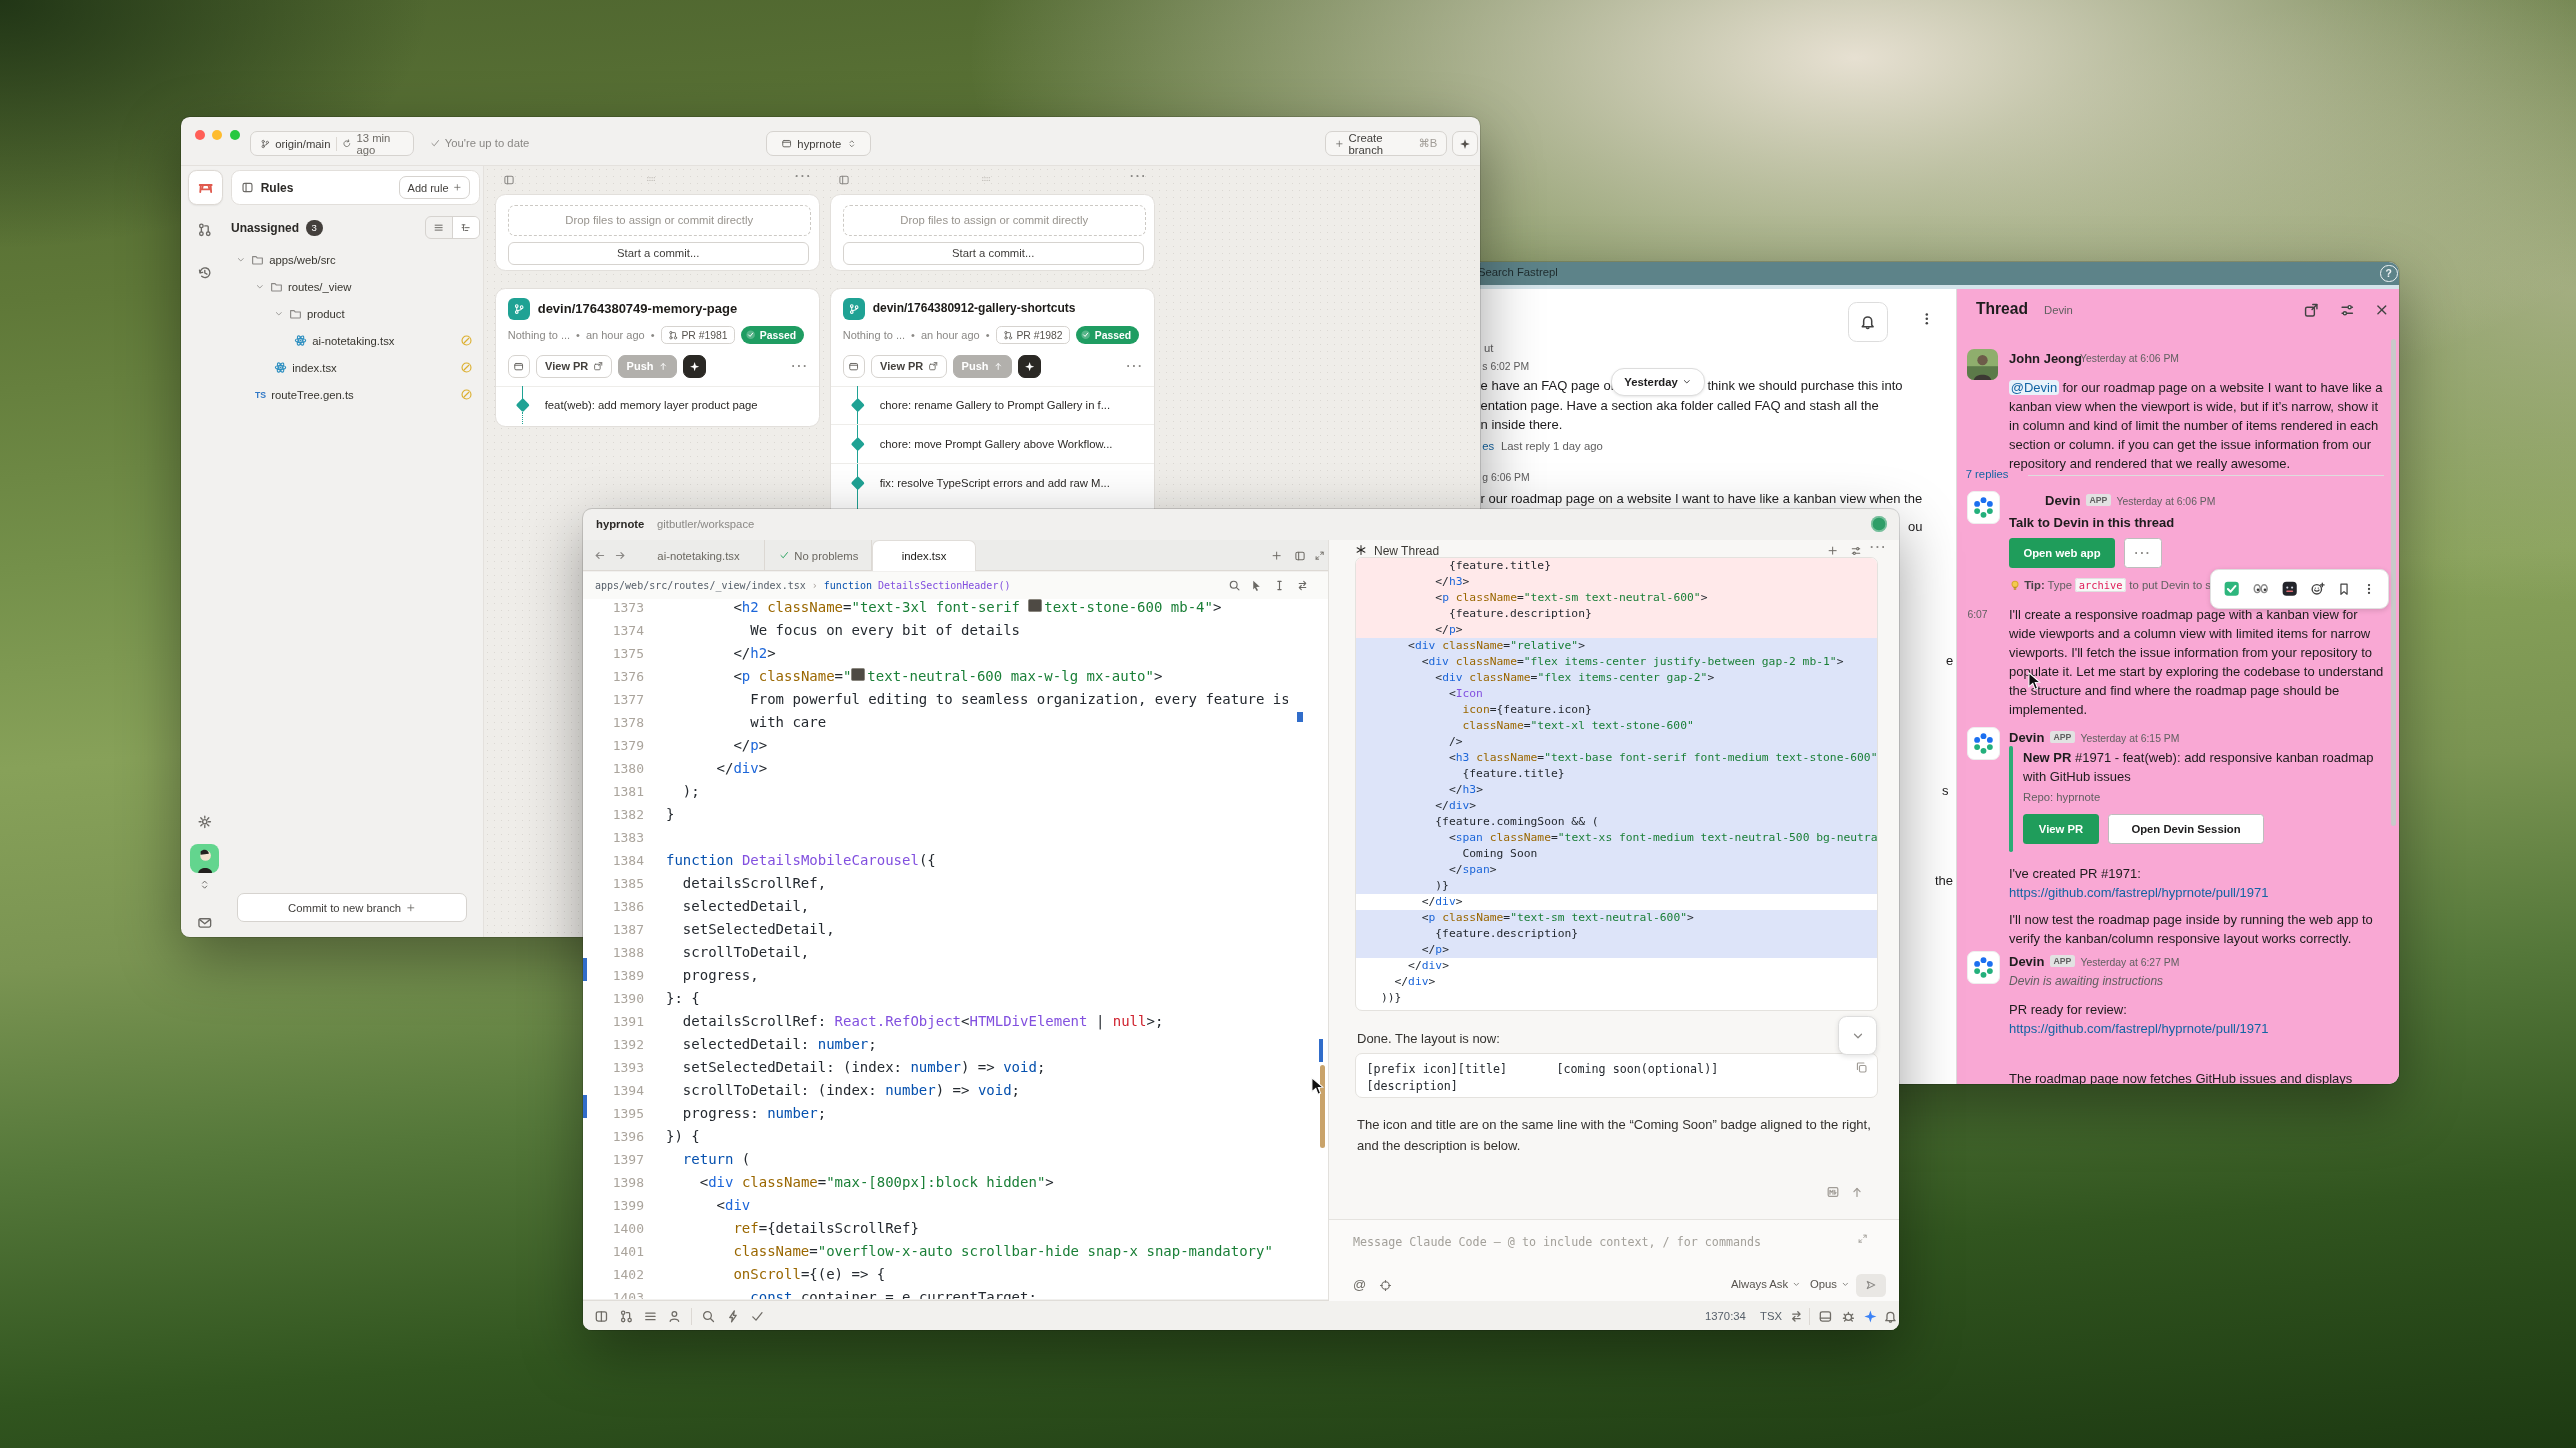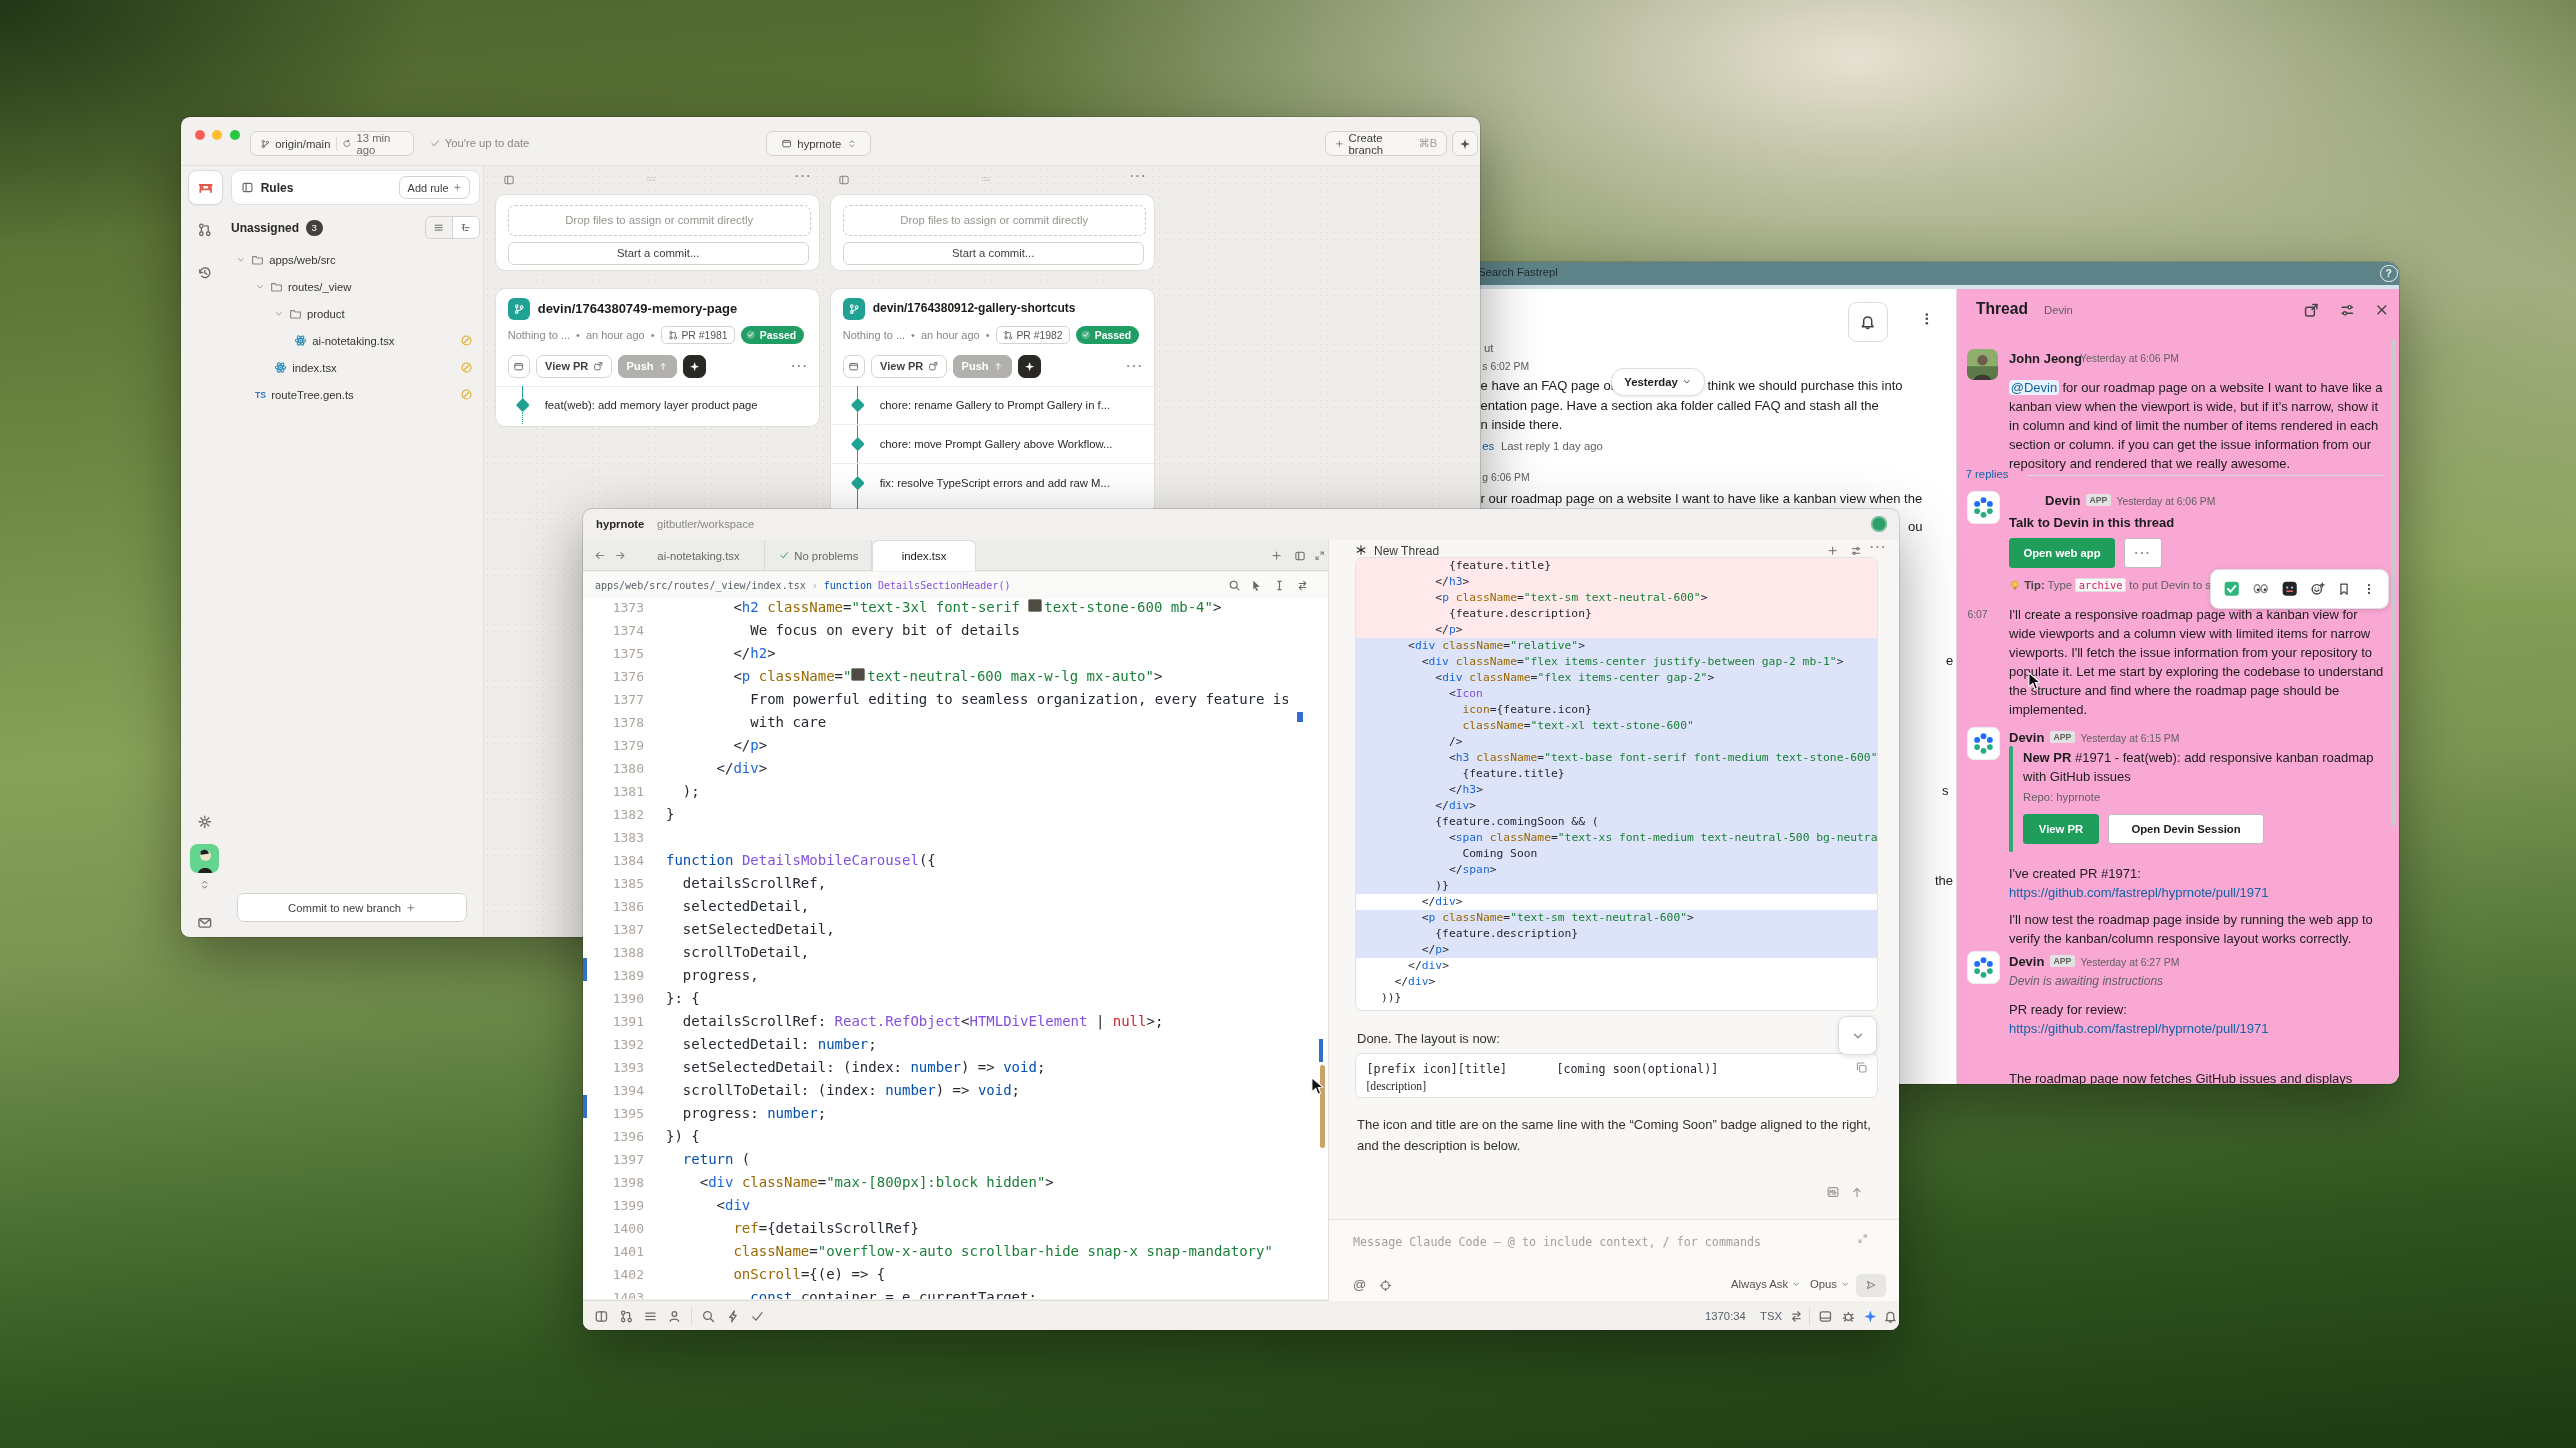--- a/index.html
+++ b/index.html
@@ -1158,21 +1158,21 @@
           <div class="diff-line">      &lt;/<span class="c-tag">div</span>&gt;</div>
           <div class="diff-line">    &lt;/<span class="c-tag">div</span>&gt;</div>
           <div class="diff-line">  ))}</div>
         </div>
     </div>
 
     <div class="cl-text" style="left:28px;top:488px;">Done. The layout is now:</div>
 
     <div class="cl-card mono" style="top:513px;height:45px;">
       <div style="padding:7px 10.4px 0;font-size:11.7px;line-height:17.4px;white-space:pre;color:#24292f;">[prefix icon][title]       [coming soon(optional)]</div>
-      <div style="padding:0 10.4px;font-size:11.7px;line-height:17.4px;white-space:pre;color:#24292f;font-family:Liberation Serif, serif;">[description]</div>
+      <div style="padding:0 10.4px;font-size:11.7px;line-height:17.4px;white-space:pre;color:#24292f;">[description]</div>
       <span class="abs ic" style="right:8.7px;top:7px;width:13px;height:13px;color:#a09c96;">
           <svg viewBox="0 0 16 16" fill="none" stroke="currentColor" stroke-width="1.4" stroke-linecap="round" stroke-linejoin="round">
             <rect x="5.5" y="5.5" width="8" height="8" rx="1.5"></rect>
             <path d="M3 10.5v-7a1 1 0 0 1 1-1h7"></path>
           </svg>
         </span>
     </div>
 
     <div class="cl-text" style="left:28px;top:574px;width:521px;">The icon and title are on the same line with the “Coming Soon” badge aligned to the right, and the description is below.</div>
 

